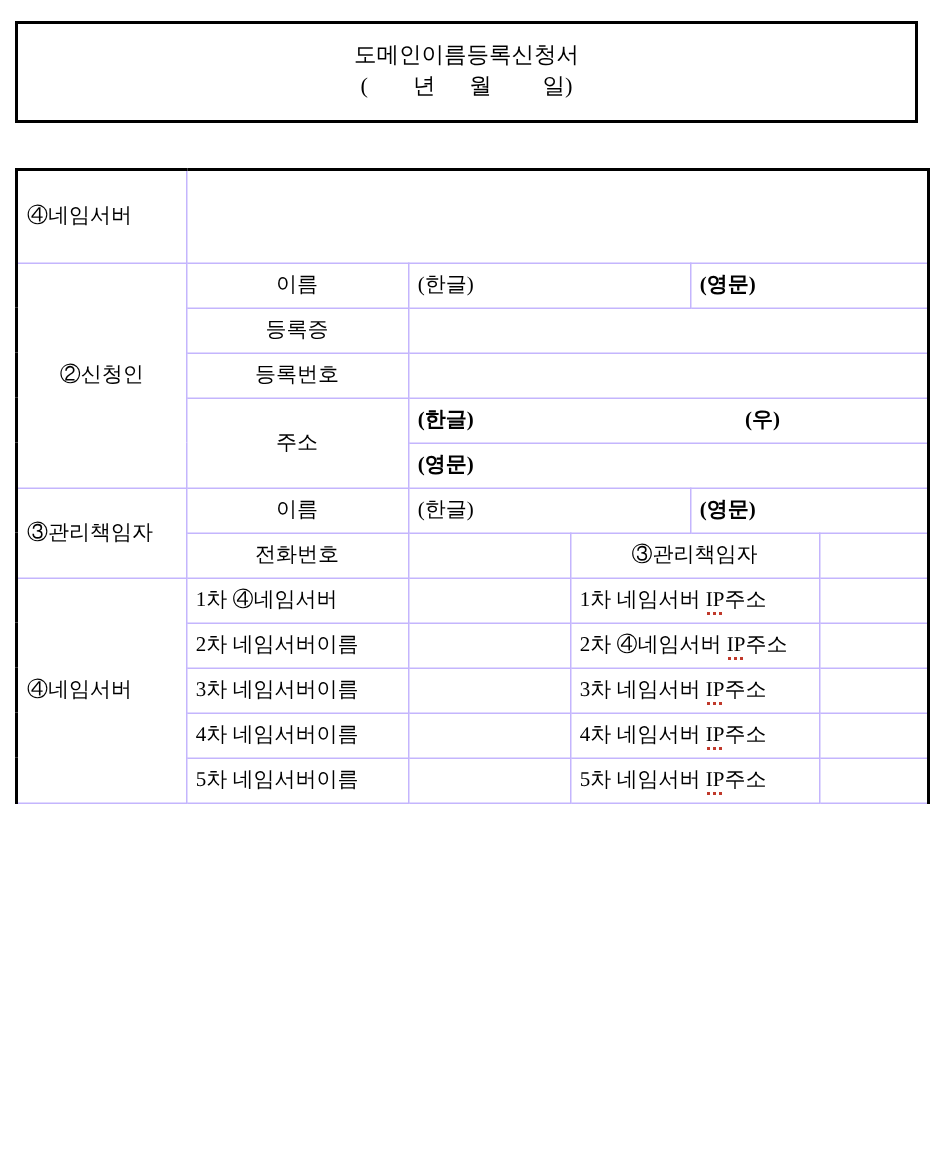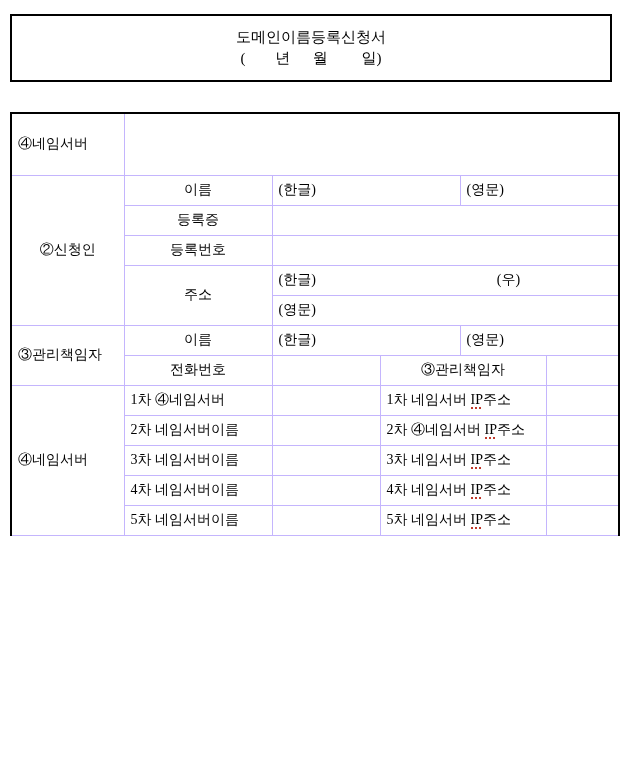--- a/index.html
+++ b/index.html
@@ -57,20 +57,21 @@
     padding: 2px 6px;
     vertical-align: middle;
     height: 30px;
     box-sizing: border-box;
   }
   .outer-left {
     border-left: 2px solid #000 !important;
   }
   .outer-right {
     border-right: 2px solid #000 !important;
+    font-weight: bold;
   }
   .outer-top {
     border-top: 2px solid #000 !important;
   }
   .lbl {
     text-align: left;
     padding-left: 6px;
   }
   .ctr {
     text-align: center;

